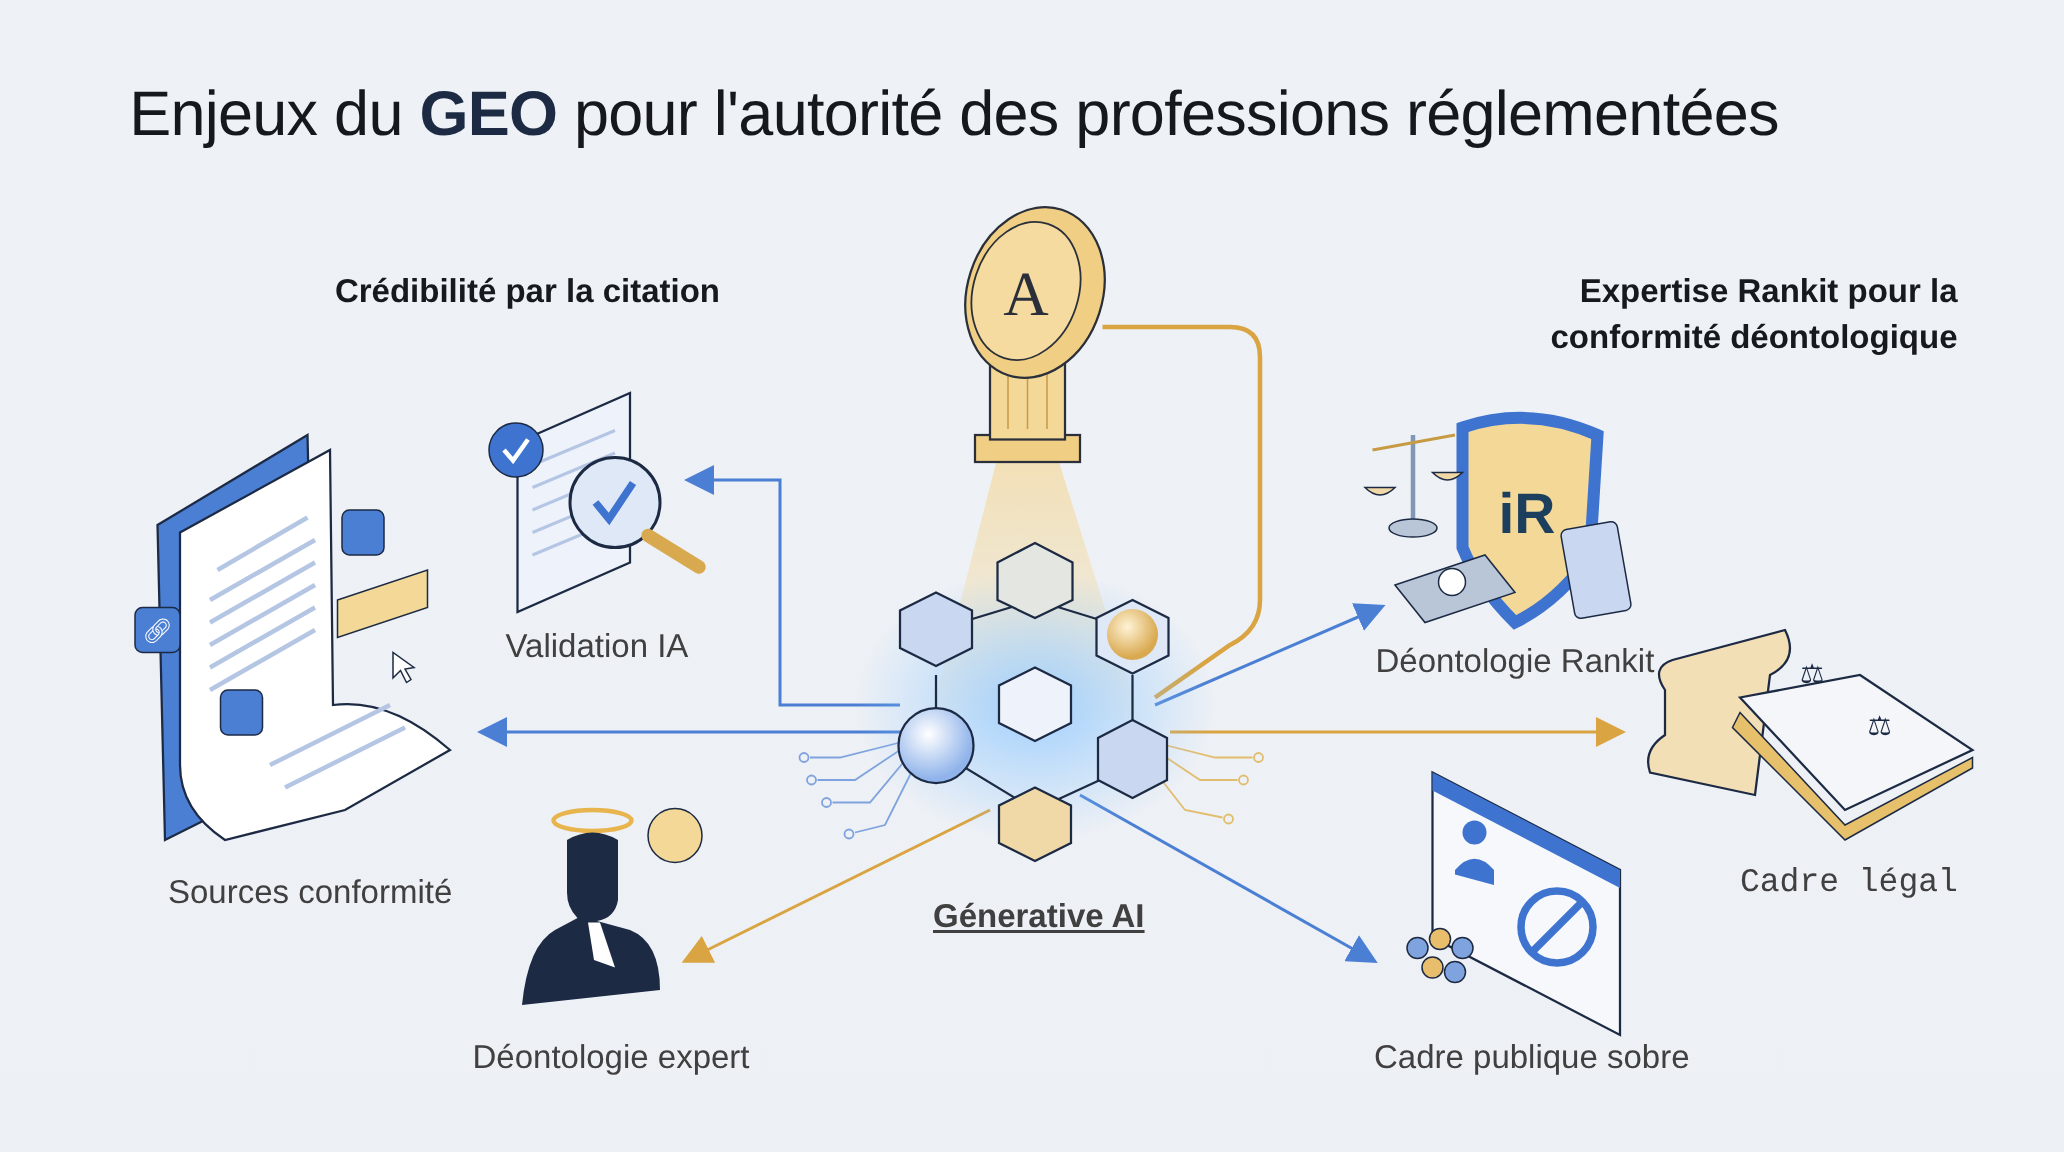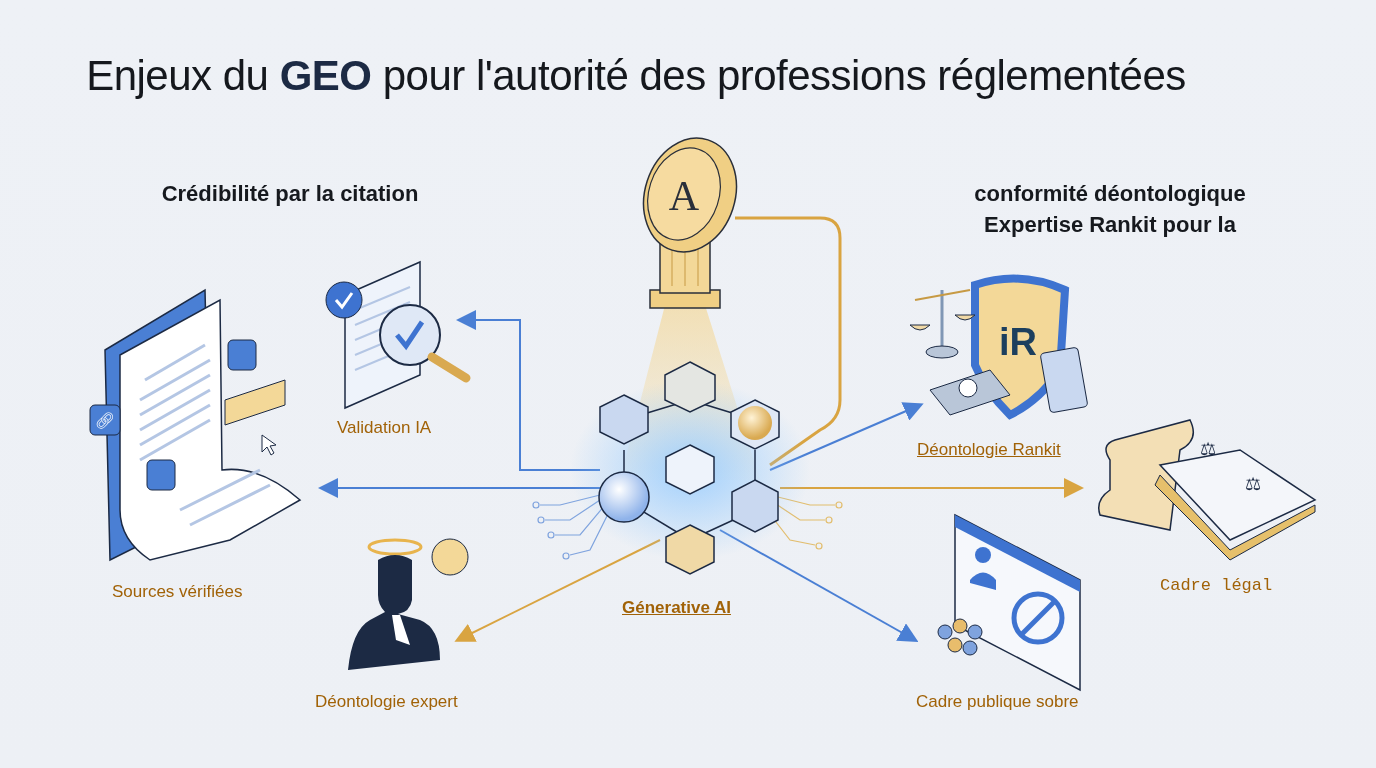--- a/index.html
+++ b/index.html
@@ -7,25 +7,25 @@
     width:1376px; height:768px; overflow:hidden; position:relative;
     background: linear-gradient(180deg,#eef1f6 0%, #edf0f5 100%);
     font-family: "Liberation Sans", sans-serif; color:#1b1f26;
   }
   .title {
     position:absolute; left:0; top:52px; width:1272px; text-align:center;
     font-size:42px; font-weight:400; letter-spacing:-0.5px; color:#15181d;
   }
   .title .hl { font-weight:700; color:#1c2a44; }
   .subhead {
-    position:absolute; font-size:22px; font-weight:700; text-align:center;
+    position:absolute; font-size:22px; font-weight:700; text-align:right;
     line-height:31px; color:#16191e;
   }
   .label {
-    position:absolute; font-size:17px; color:#a16207; white-space:nowrap;
+    position:absolute; font-size:22px; color:#404040; white-space:nowrap;
   }
   .label.bold { font-weight:700;text-decoration:underline; }
   svg.canvas { position:absolute; left:0; top:0; }
 </style>
 </head>
 <body>
 
 <svg class="canvas" width="1376" height="768" viewBox="0 0 1376 768">
   <defs>
     <marker id="arrBlue" markerWidth="10" markerHeight="10" refX="8" refY="5" orient="auto">
@@ -199,23 +199,23 @@
 </svg>
 
 <div class="title">
   <span>Enjeux du </span><span class="hl">GEO</span><span> pour l'autorité des professions réglementées</span>
 </div>
 
 <div class="subhead" style="left:100px; top:178px; width:380px;">
   <div>Crédibilité par la citation</div>
 </div>
 <div class="subhead" style="left:915px; top:178px; width:390px;">
+  <div>Expertise Rankit pour la</div>
   <div>conformité déontologique</div>
-  <div>Expertise Rankit pour la</div>
 </div>
 
-<div class="label" style="left:112px; top:582px;">Sources vérifiées</div>
+<div class="label" style="left:112px; top:582px;">Sources conformité</div>
 <div class="label" style="left:337px; top:418px;">Validation IA</div>
 <div class="label" style="left:315px; top:692px;">Déontologie expert</div>
-<div class="label" style="left:917px; top:440px;text-decoration:underline;">Déontologie Rankit</div>
+<div class="label" style="left:917px; top:428px;">Déontologie Rankit</div>
 <div class="label" style="left:1160px; top:576px;font-family:Liberation Mono, monospace;">Cadre légal</div>
 <div class="label" style="left:916px; top:692px;">Cadre publique sobre</div>
 <div class="label bold" style="left:622px; top:598px;">Génerative AI</div>
 
 </body></html>

